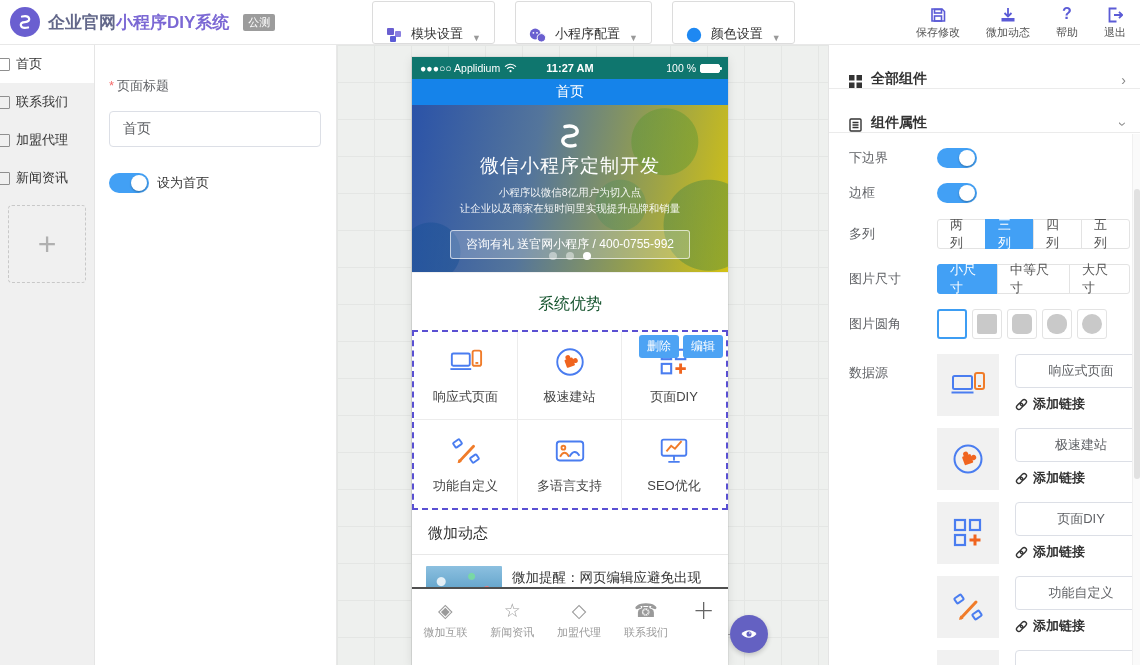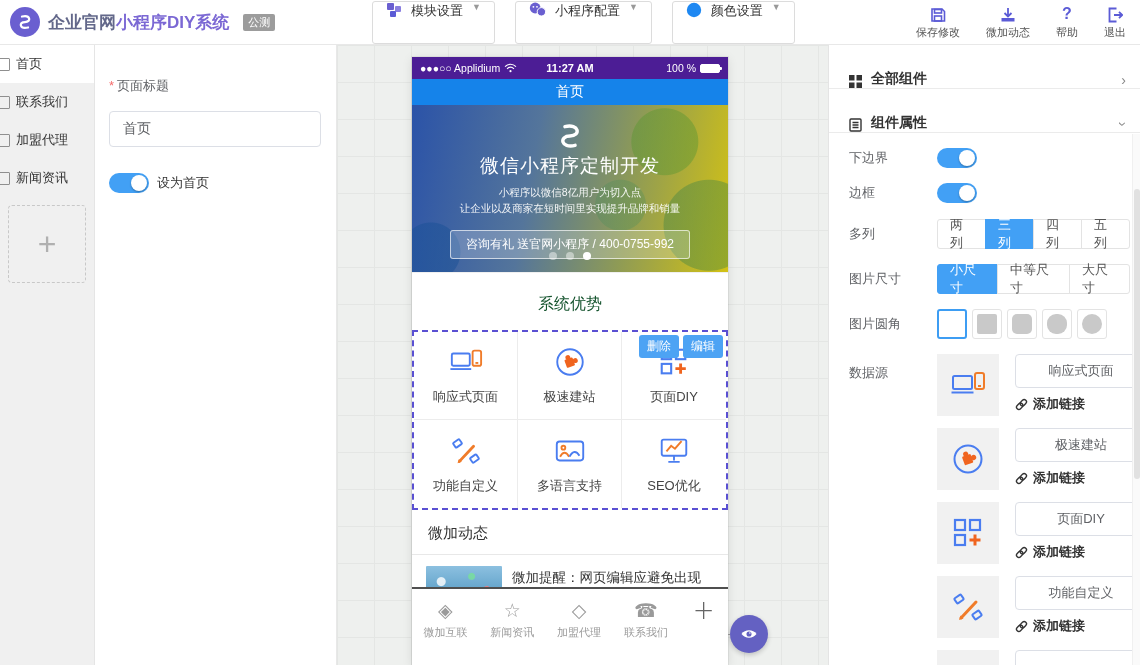--- a/index.html
+++ b/index.html
@@ -7,21 +7,21 @@
     font-family:"Liberation Sans","DejaVu Sans",sans-serif; font-size:13px; color:#333; }
 
   
   .hdr { height:45px; display:flex; align-items:center; background:#fff; border-bottom:1px solid #e8e8e8; }
   .brand { display:flex; align-items:center; gap:8px; padding-left:10px; min-width:330px; }
   .logo-circle { width:30px; height:30px; border-radius:50%; background:#6a5fd0; display:flex; align-items:center; justify-content:center; }
   .brand-title { font-size:17px; font-weight:bold; }
   .t1 { color:#63688a; } .t2 { color:#7b68d4;margin-top:24px; }
   .beta { font-size:11px; background:#9c9c9c; color:#fff; border-radius:2px; padding:1px 5px; margin-left:6px; font-weight:normal; }
   .menus { display:flex; gap:20px; margin-left:42px; }
-  .mbtn { height:43px; display:flex; align-items:flex-start; gap:9px; border:1px solid #dcdcdc; border-radius:3px; background:#fff; padding:0 13px; font-size:13px; color:#333; cursor:pointer; }
+  .mbtn { height:43px; display:flex; align-items:flex-end; gap:9px; border:1px solid #dcdcdc; border-radius:3px; background:#fff; padding:0 13px; font-size:13px; color:#333; cursor:pointer; }
   .mbtn .caret { font-size:9px; color:#999; }
   .acts { margin-left:auto; display:flex; gap:26px; padding-right:14px; }
   .act { display:flex; flex-direction:column; align-items:center; gap:2px; cursor:pointer; }
   .act .alabel { font-size:11px; color:#555; }
   .act .aicon { height:18px; display:flex; align-items:flex-end; color:#5b5bd6; font-weight:bold; }
 
   
   .main { display:flex; height:620px; }
   .sidebar { width:95px; background:#f0f0f0; border-right:1px solid #e5e5e5; flex:none; }
   .sitem { height:38px; display:flex; align-items:center; gap:6px; padding-left:2px; font-size:13px; color:#333; cursor:pointer; }
@@ -36,21 +36,21 @@
   .fhome { margin-top:26px; display:flex; align-items:center; gap:8px; }
   .toggle { width:40px; height:20px; border-radius:10px; background:#42a0f5; position:relative; flex:none; cursor:pointer; }
   .toggle::after { content:""; position:absolute; right:2px; top:2px; width:16px; height:16px; border-radius:50%; background:#fff; box-shadow:0 1px 2px rgba(0,0,0,.3); }
 
   
   .canvas { flex:1; position:relative; background-color:#eef0ee;
     background-image:linear-gradient(#e4e6e4 1px,transparent 1px),linear-gradient(90deg,#e4e6e4 1px,transparent 1px);
     background-size:37px 37px; overflow:hidden; }
   .phone { position:absolute; left:75px; top:12px; width:316px; height:608px; background:#fff;
     box-shadow:0 0 0 1px rgba(0,0,0,.05),0 2px 10px rgba(0,0,0,.10); overflow:hidden; }
-  .statusbar { height:22px; background:#4c1d95; color:#fff; display:flex; align-items:center; padding:0 8px; font-size:10.5px; position:relative; }
+  .statusbar { height:22px; background:#0f766e; color:#fff; display:flex; align-items:center; padding:0 8px; font-size:10.5px; position:relative; }
   .sb-time { position:absolute; left:0; right:0; text-align:center; font-weight:bold; font-size:11px; }
   .sb-right { margin-left:auto; display:flex; align-items:center; gap:4px; z-index:1; }
   .batt { width:20px; height:9px; border:1px solid #fff; border-radius:2px; position:relative; background:#fff; }
   .batt::after { content:""; position:absolute; right:-3px; top:2px; width:2px; height:3px; background:#fff; border-radius:0 1px 1px 0; }
   .navbar { height:26px; background:#1583ea; color:#fff; display:flex; align-items:center; justify-content:center; font-size:14px; }
 
   .hero { height:167px; text-align:center; color:#fff; padding-top:14px; position:relative;
     background-image:
       radial-gradient(circle 34px at 80% 22%, rgba(90,150,50,.45) 0 33px, transparent 34px),
       radial-gradient(circle 46px at 94% 72%, rgba(60,130,70,.40) 0 45px, transparent 46px),

